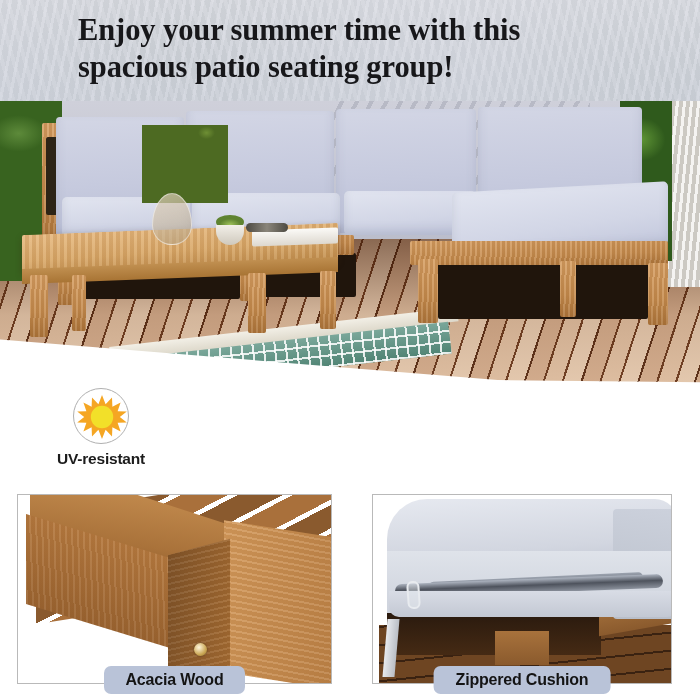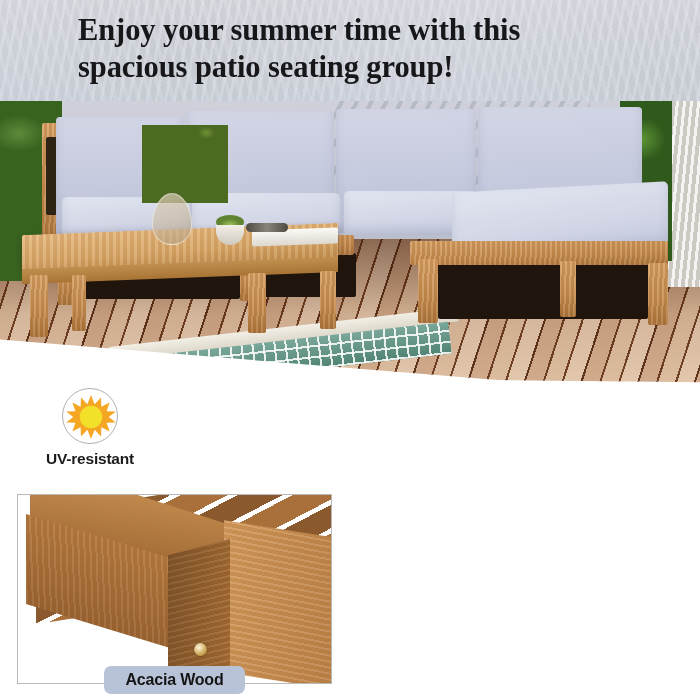--- a/index.html
+++ b/index.html
@@ -229,21 +229,21 @@
     clip-path:polygon(0 0, 100% 60%, 100% 100%, 0 100%);
   }
 
   
   .features{
     position:absolute; left:0; top:386px; width:700px; height:96px;
   }
   .feature{
     position:absolute; text-align:center; width:150px;
   }
-  .f1{ left:15px; top:2px; }
+  .f1{ left:26px; top:2px; }
   .f2{ left:180px; top:2px; }
   .feature .circle{
     width:56px; height:56px; border-radius:50%;
     border:1.6px solid #b0b0b0; background:#ffffff;
     margin:0 auto; position:relative;
   }
   .feature .label{
     margin-top:6px; font-size:15.5px; font-weight:700; color:#1c1c1c;
     letter-spacing:-0.2px; font-family:"Liberation Sans", sans-serif;
   }
@@ -468,14 +468,33 @@
         <div class="wp-railtop"></div>
         <div class="wp-railfront"></div>
         <div class="wp-side"></div>
         <div class="wp-corner"></div>
         <div class="wp-screw"></div>
       </div>
     </div>
     <div class="caption">Acacia Wood</div>
   </div>
 
+  <div class="panel panel-right">
+    <div class="panel-inner">
+      <div class="cush-photo">
+        <div class="cp-deck"></div>
+        <div class="cp-dark"></div>
+        <div class="cp-block"></div>
+        <div class="cp-wood-top"></div>
+        <div class="cp-metal"></div>
+        <div class="cp-top"></div>
+        <div class="cp-right-face"></div>
+        <div class="cp-body"></div>
+        <div class="cp-zip-open"></div>
+        <div class="cp-zip"></div>
+        <div class="cp-lip"></div>
+        <div class="cp-pull"></div>
+      </div>
+    </div>
+    <div class="caption">Zippered Cushion</div>
+  </div>
 
 </div>
 
 </body></html>

